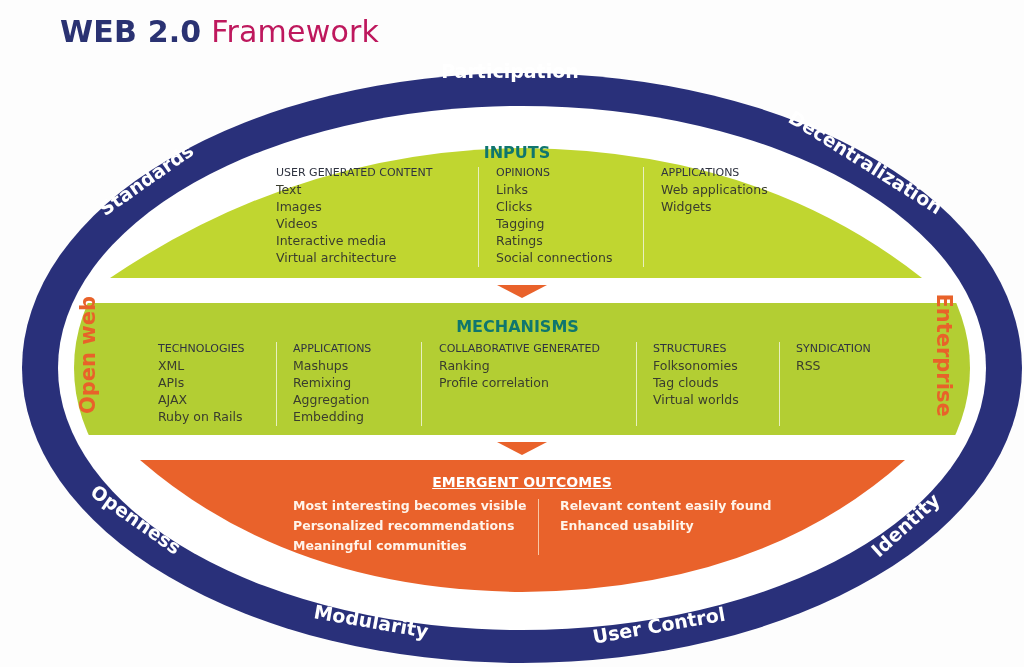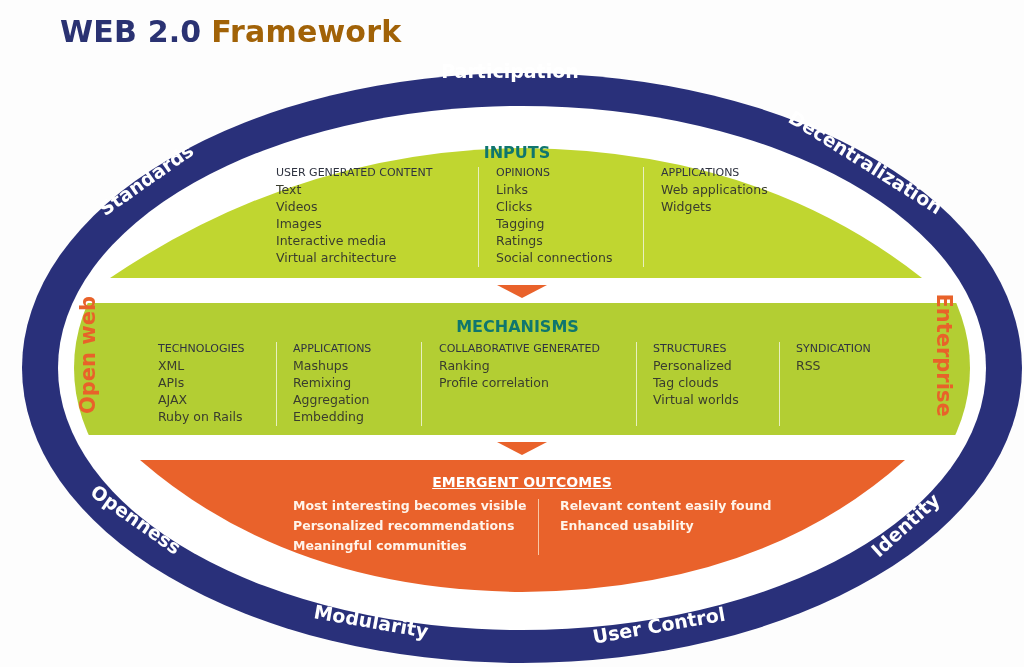--- a/index.html
+++ b/index.html
@@ -1,20 +1,20 @@
 <!DOCTYPE html>
 <html><head>
   <meta charset="utf-8">
   <style>
     html, body { margin:0; padding:0; background:#fdfdfd; }
     body { width:1024px; height:667px; position:relative; overflow:hidden; font-family:"DejaVu Sans", sans-serif; }
     svg#diagram { position:absolute; left:0; top:0; }
     .title { position:absolute; left:60px; top:14px; font-size:30px; color:#2a3272; letter-spacing:0.2px; white-space:nowrap; }
     .title .bold { font-weight:bold; }
-    .title .light { font-weight:bold; color:#a16207; }
+    .title .light { font-weight:normal; color:#be185d; }
     .sec-title { position:absolute; font-weight:bold; font-size:16px; color:#0f766e; text-align:center; white-space:nowrap; }
     .col { position:absolute; font-size:12.5px; line-height:17px; color:#3a3d2e; white-space:nowrap; }
     .col .hd { font-weight:normal; color:#2f3340; font-size:11px; }
     .vline { position:absolute; width:1px; background:#e8efc0; }
     .vline-o { position:absolute; width:1px; background:#f7c7a6; }
     .out-title { position:absolute; font-weight:bold; font-size:14px; color:#ffffff; text-align:center; white-space:nowrap;text-decoration:underline; }
     .out-col { position:absolute; font-size:12.5px; line-height:20px; color:#fff4ea; font-weight:bold; white-space:nowrap; }
     .ring-label { font-family:"DejaVu Sans", sans-serif; font-weight:bold; fill:#ffffff; font-size:19px; }
     .side-label { font-family:"DejaVu Sans", sans-serif; font-weight:bold; fill:#e8622a; font-size:21px; }
   </style>
@@ -61,22 +61,22 @@
 
 <div class="title">
   <span class="bold">WEB 2.0</span>
   <span class="light">Framework</span>
 </div>
 
 <div class="sec-title" style="left:472px; top:143px; width:90px;">INPUTS</div>
 <div class="col" style="left:276px; top:164px;">
   <div class="hd">USER GENERATED CONTENT</div>
   <div>Text</div>
+  <div>Images</div>
   <div>Videos</div>
-  <div>Images</div>
   <div>Interactive media</div>
   <div>Virtual architecture</div>
 </div>
 <div class="vline" style="left:478px; top:167px; height:100px;"></div>
 <div class="col" style="left:496px; top:164px;">
   <div class="hd">OPINIONS</div>
   <div>Links</div>
   <div>Clicks</div>
   <div>Tagging</div>
   <div>Ratings</div>
@@ -107,21 +107,21 @@
 </div>
 <div class="vline" style="left:421px; top:342px; height:84px;"></div>
 <div class="col" style="left:439px; top:340px;">
   <div class="hd">COLLABORATIVE GENERATED</div>
   <div>Ranking</div>
   <div>Profile correlation</div>
 </div>
 <div class="vline" style="left:636px; top:342px; height:84px;"></div>
 <div class="col" style="left:653px; top:340px;">
   <div class="hd">STRUCTURES</div>
-  <div>Personalized</div>
+  <div>Folksonomies</div>
   <div>Tag clouds</div>
   <div>Virtual worlds</div>
 </div>
 <div class="vline" style="left:779px; top:342px; height:84px;"></div>
 <div class="col" style="left:796px; top:340px;">
   <div class="hd">SYNDICATION</div>
   <div>RSS</div>
 </div>
 
 <div class="out-title" style="left:410px; top:474px; width:224px;">EMERGENT OUTCOMES</div>

